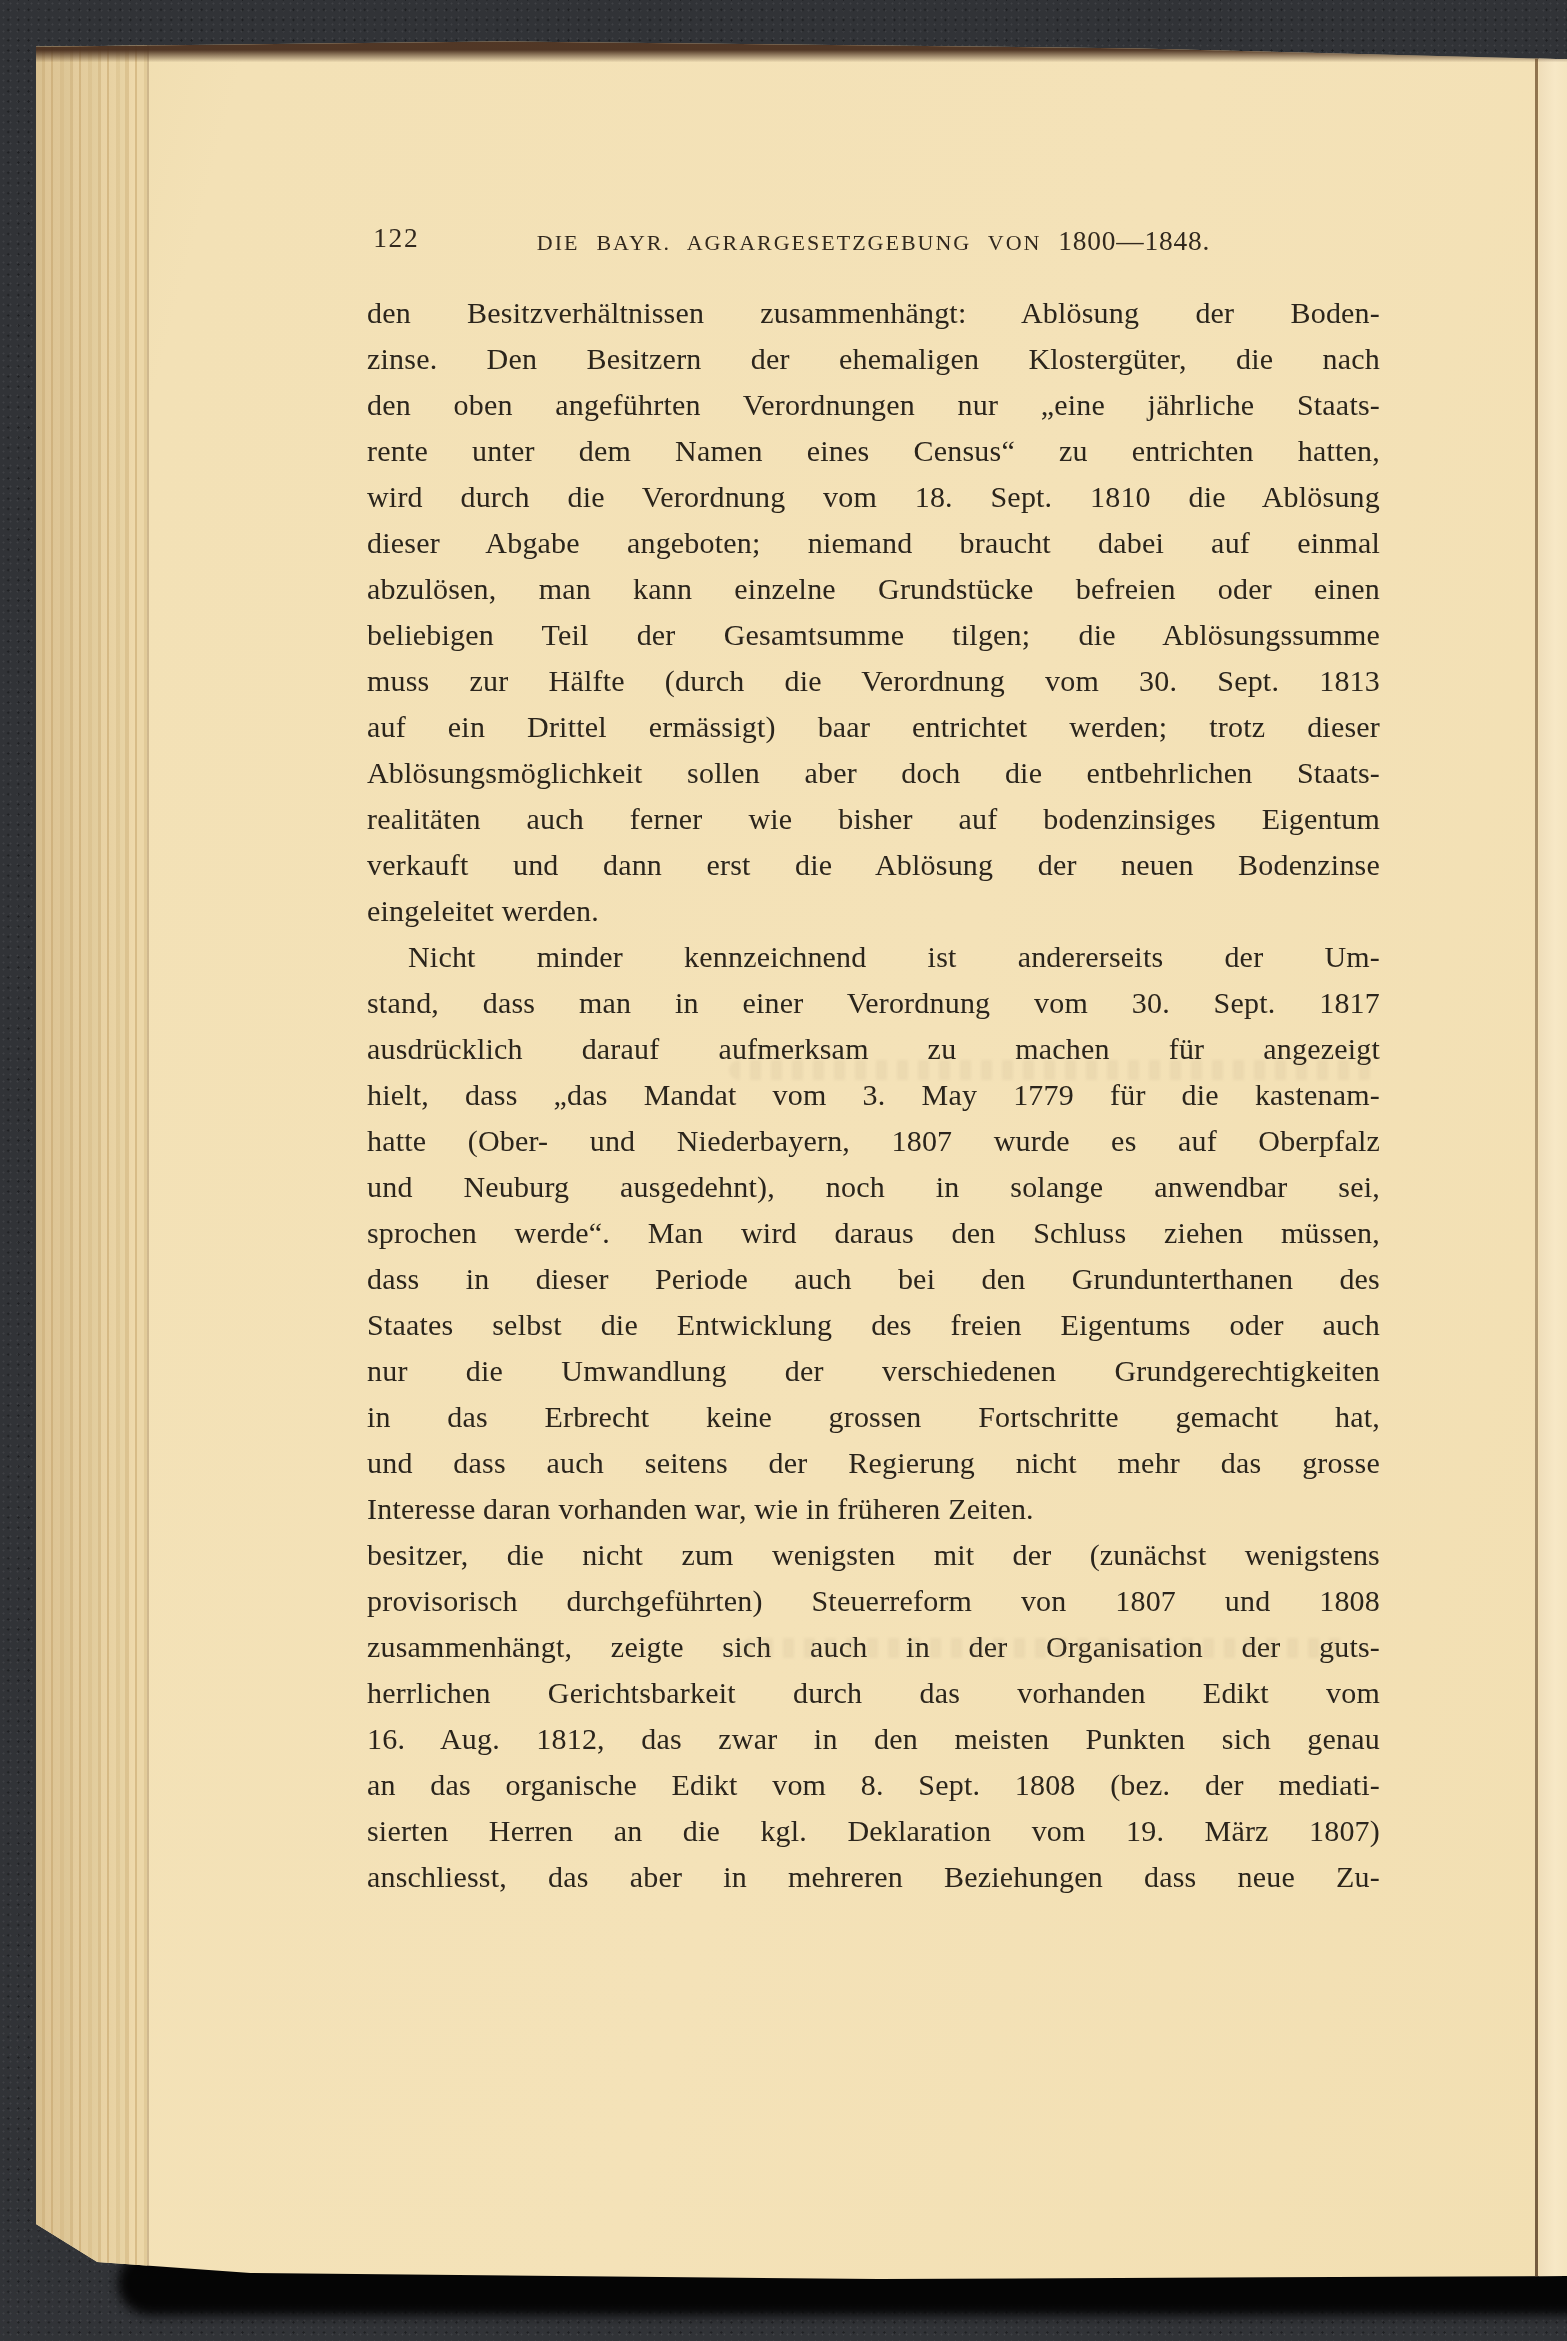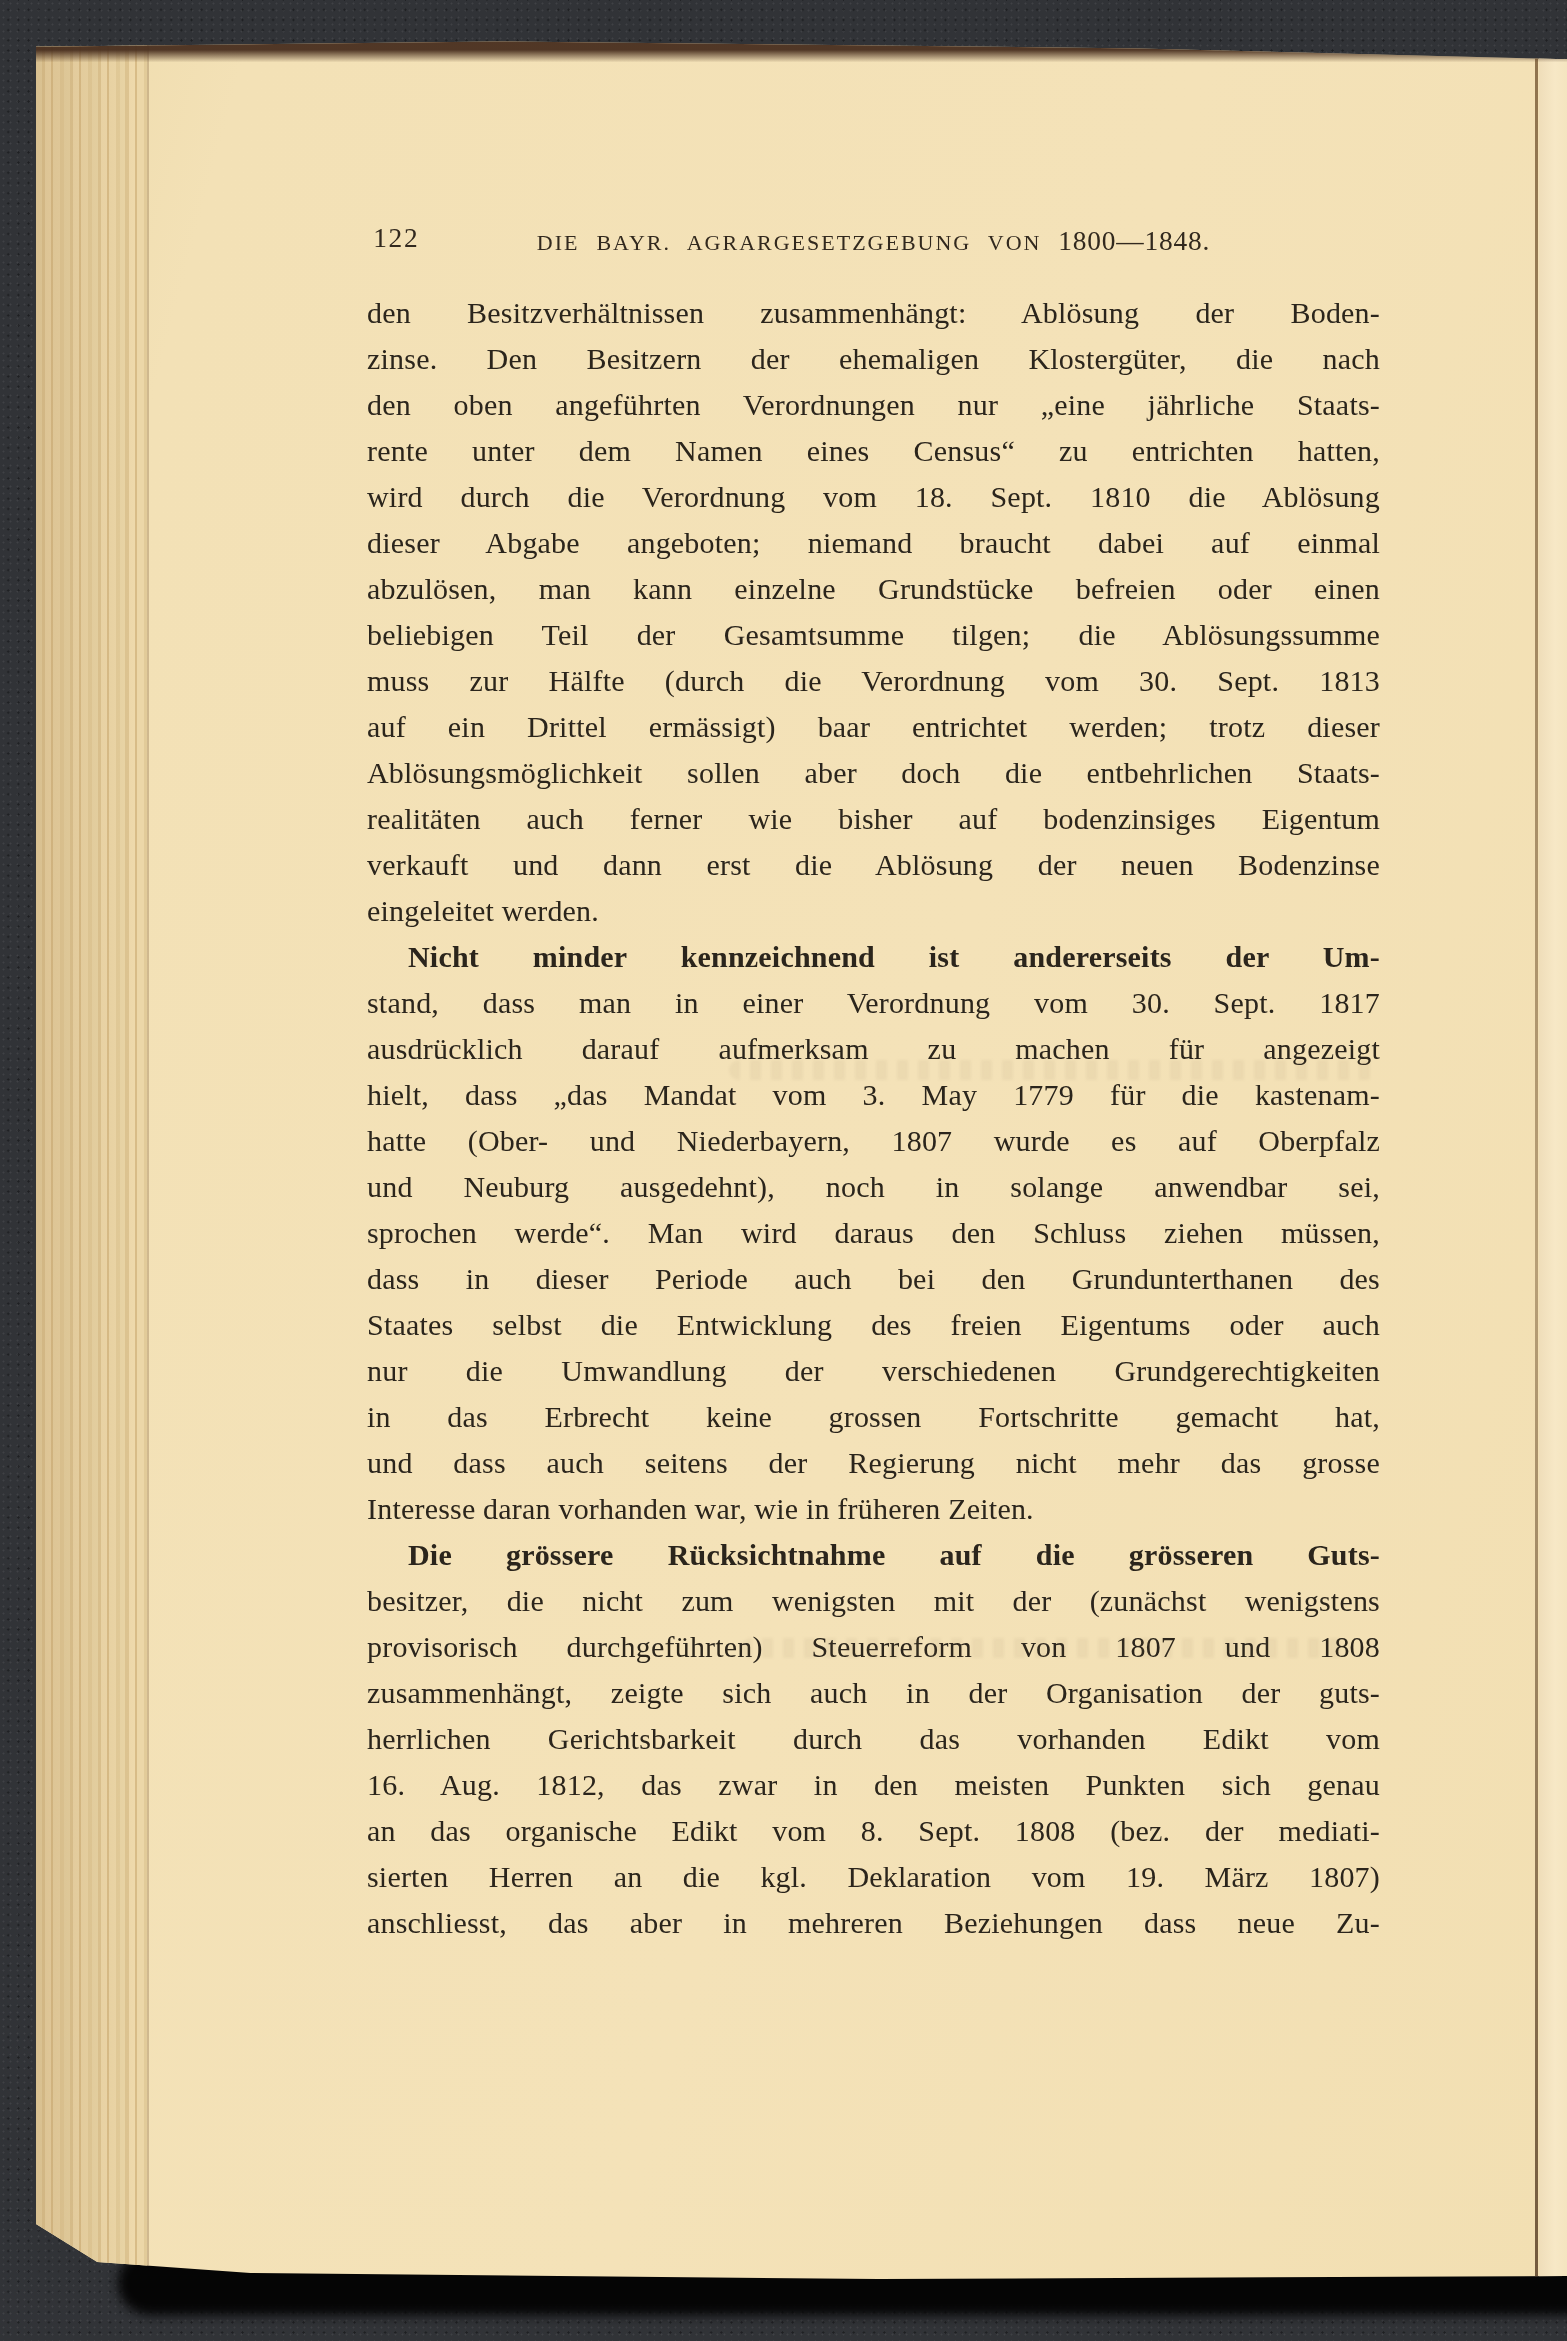--- a/index.html
+++ b/index.html
@@ -59,21 +59,21 @@
     font-size:22px; letter-spacing:2px; word-spacing:9.4px;
   }
   .runtitle .years { font-size:27.4px; letter-spacing:0.8px;margin-top:48px; }
   .textblock {
     position:absolute; left:331px; top:251px; width:1013px;
     font-size:30px; line-height:46px; letter-spacing:0.2px;
     color:#2b251c;
   }
   .line { height:46px; text-align:justify; text-align-last:justify; }
   .line.end { text-align-last:left; }
-  .line.indent { text-indent:41px;font-weight:bold; }
+  .line.indent { text-indent:41px; }
   .ghost {
     position:absolute; height:20.4px; border-radius:10.2px; opacity:.08;
     filter:blur(1.6px); pointer-events:none;
     background:repeating-linear-gradient(90deg, rgba(130,108,78,.9) 0 11px, transparent 11px 21px);
   }
   .g1 { left:693px; top:1021px; width:647px; }
   .g2 { left:705px; top:1599px; width:611px; }
 </style>
 </head>
 <body>
@@ -112,21 +112,20 @@
         <div class="line">hielt, dass „das Mandat vom 3. May 1779 für die kastenam-</div>
         <div class="line">hatte (Ober- und Niederbayern, 1807 wurde es auf Oberpfalz</div>
         <div class="line">und Neuburg ausgedehnt), noch in solange anwendbar sei,</div>
         <div class="line">sprochen werde“. Man wird daraus den Schluss ziehen müssen,</div>
         <div class="line">dass in dieser Periode auch bei den Grundunterthanen des</div>
         <div class="line">Staates selbst die Entwicklung des freien Eigentums oder auch</div>
         <div class="line">nur die Umwandlung der verschiedenen Grundgerechtigkeiten</div>
         <div class="line">in das Erbrecht keine grossen Fortschritte gemacht hat,</div>
         <div class="line">und dass auch seitens der Regierung nicht mehr das grosse</div>
         <div class="line end">Interesse daran vorhanden war, wie in früheren Zeiten.</div>
-        <div class="line indent">Die grössere Rücksichtnahme auf die grösseren Guts-</div>
         <div class="line">besitzer, die nicht zum wenigsten mit der (zunächst wenigstens</div>
         <div class="line">provisorisch durchgeführten) Steuerreform von 1807 und 1808</div>
         <div class="line">zusammenhängt, zeigte sich auch in der Organisation der guts-</div>
         <div class="line">herrlichen Gerichtsbarkeit durch das vorhanden Edikt vom</div>
         <div class="line">16. Aug. 1812, das zwar in den meisten Punkten sich genau</div>
         <div class="line">an das organische Edikt vom 8. Sept. 1808 (bez. der mediati-</div>
         <div class="line">sierten Herren an die kgl. Deklaration vom 19. März 1807)</div>
         <div class="line">anschliesst, das aber in mehreren Beziehungen dass neue Zu-</div>
       </div>
 

